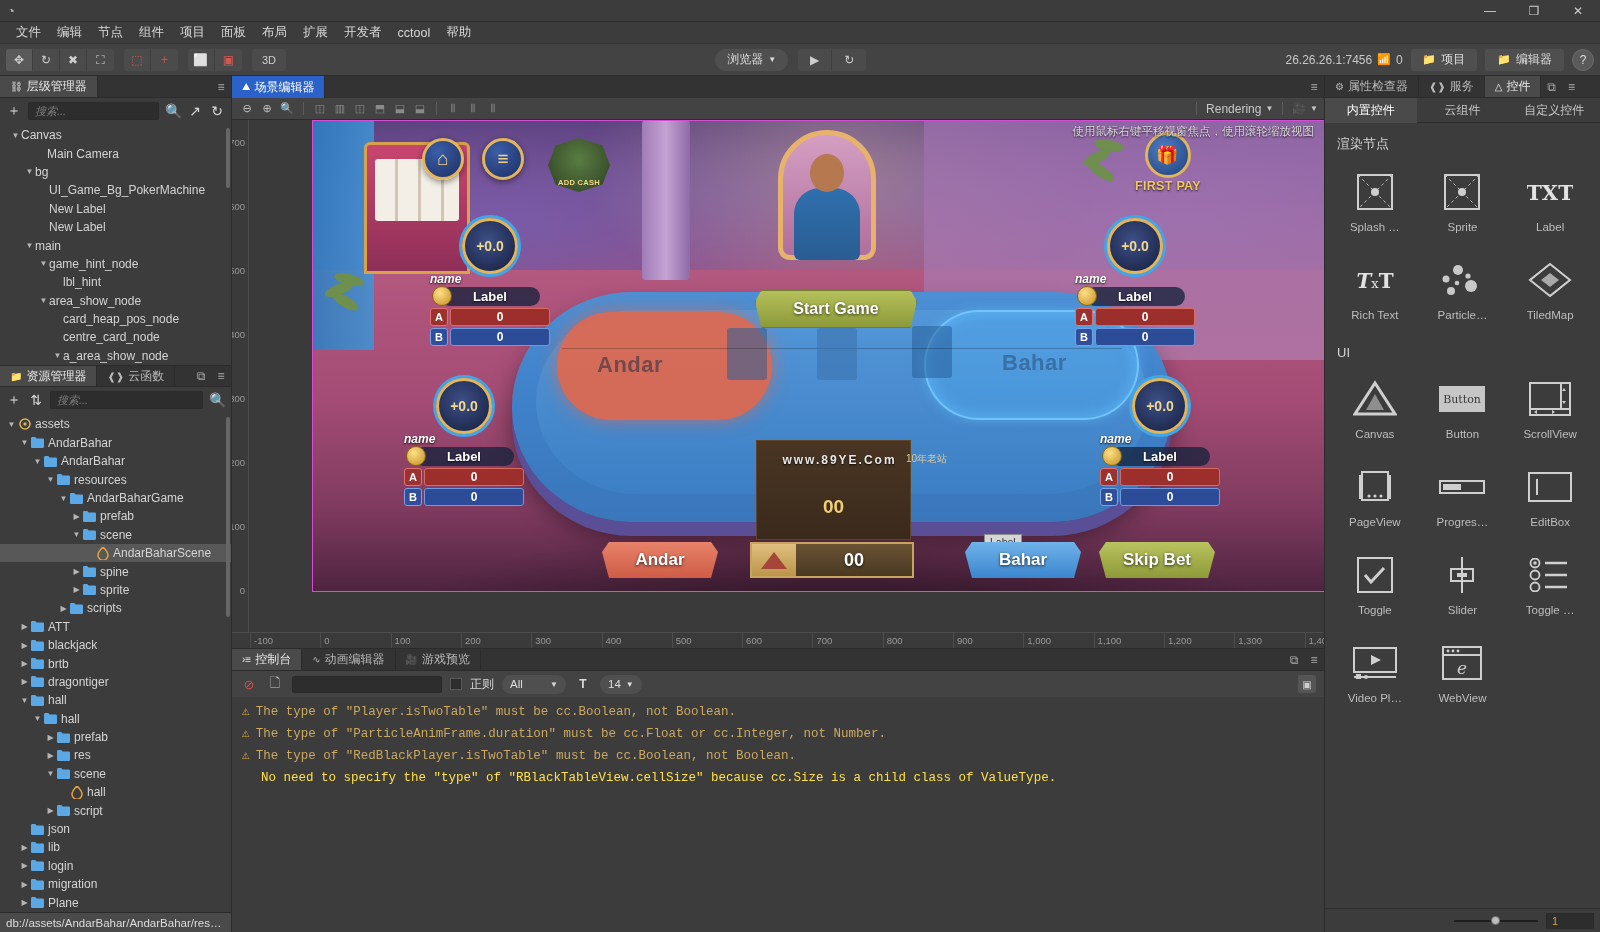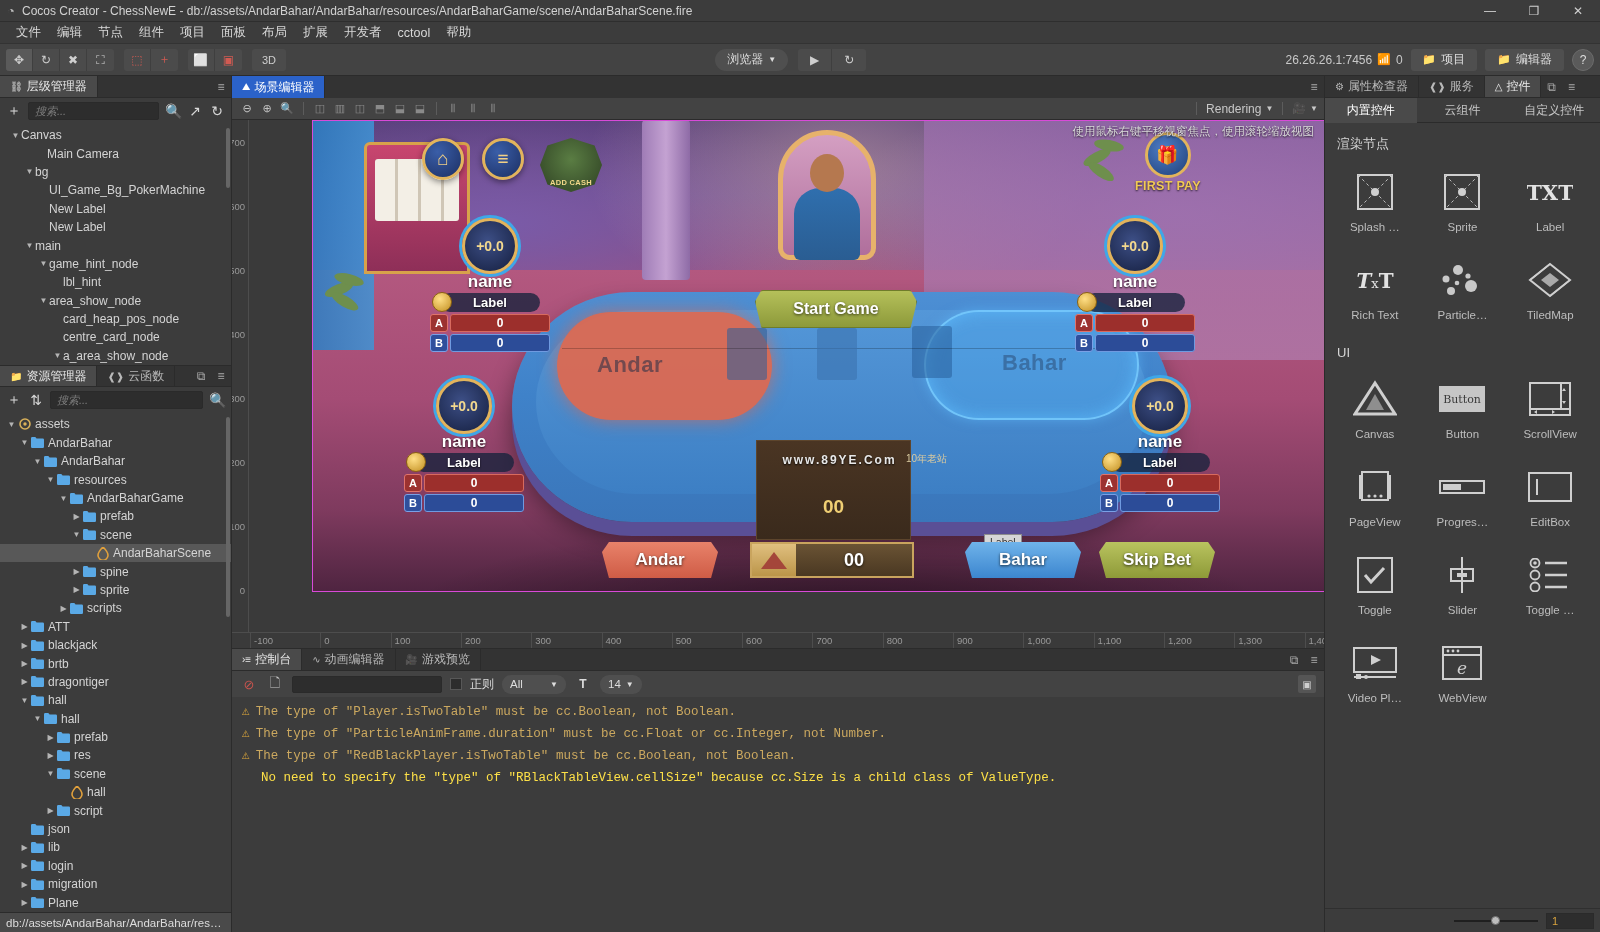--- a/index.html
+++ b/index.html
@@ -186,22 +186,22 @@
             background:radial-gradient(circle at 40% 35%, #4f7ec6, #1f3f79); border:3px solid #e2b45c;
             display:flex; align-items:center; justify-content:center; font-size:18px; color:#f2d68c;}
   .firstpay .txt { font-size:12.5px; font-weight:bold; color:#f0c954; margin-top:1px;
             text-shadow:0 1px 2px rgba(0,0,0,.8); letter-spacing:.3px;}
   .player { position:absolute; width:120px; }
   .player .av { width:56px; height:56px; border-radius:50%; margin:0 auto;
             background:radial-gradient(circle at 45% 40%, #3d4f86, #141e3e);
             border:3px solid #e2b45c; box-shadow:0 0 0 3px #3fa7e8;
             display:flex; align-items:center; justify-content:center;}
   .player .av span { font-size:14px; font-weight:bold; color:#f3d98e; }
-  .player .nm { text-align:center; font-size:17px; font-weight:bold; color:#fff; margin-top:-2px;
-            text-shadow:0 1px 2px rgba(0,0,0,.85);}
+  .player .nm { text-align:left; font-size:12px; font-weight:bold; color:#fff; margin-top:-2px;
+            text-shadow:0 1px 2px rgba(0,0,0,.85);font-style:italic;}
   .player .lbl { position:relative; margin:1px auto 0; width:100px; height:19px;
             background:rgba(22,35,60,.78); border-radius:10px; display:flex; align-items:center;
             justify-content:center; font-size:13px; font-weight:bold; color:#fff;
             text-shadow:0 1px 2px rgba(0,0,0,.8);}
   .player .coin { position:absolute; left:-8px; top:-1px; width:20px; height:20px; border-radius:50%;
             background:radial-gradient(circle at 38% 33%, #ffdf86, #c28f22); border:1px solid #8c6310;}
   .betrow { display:flex; align-items:center; margin-top:2px; gap:2px; }
   .betrow .tag { width:18px; height:18px; border-radius:3px; display:flex; align-items:center;
             justify-content:center; font-size:11px; font-weight:bold; color:#fff; }
   .betrow .tag.a { background:#9c3230; border:1px solid #e0736b;}
@@ -285,21 +285,20 @@
   .zval { width:48px; height:16px; background:#2d2d2d; border:1px solid #2a2a2a;
           display:flex; align-items:center; padding-left:5px; font-size:11px; color:#d8a33e;}
 </style>
 </head>
 <body>
 
 <div class="app">
 
   <div class="titlebar">
     <div class="tb-icon">◔</div>
-    <div class="tb-title">Cocos Creator - ChessNewE - db://assets/AndarBahar/AndarBahar/resources/AndarBaharGame/scene/AndarBaharScene.fire</div>
     <div class="tb-spacer"></div>
     <div class="win-btn">—</div>
     <div class="win-btn">❐</div>
     <div class="win-btn close">✕</div>
   </div>
 
   <div class="menubar">
     <div class="menu-item">文件</div>
     <div class="menu-item">编辑</div>
     <div class="menu-item">节点</div>
@@ -819,21 +818,21 @@
                 <div class="body"></div>
                 <div class="head"></div>
               </div>
 
               <div class="circ-btn" style="left:110px;top:18px">
                 <span>⌂</span>
               </div>
               <div class="circ-btn" style="left:170px;top:18px">
                 <span>≡</span>
               </div>
-              <div class="addcash" style="left:228px;top:18px">
+              <div class="addcash" style="left:236px;top:18px">
                 <span>ADD CASH</span>
               </div>
               <div class="firstpay" style="left:810px;top:12px">
                 <div class="medal">🎁</div>
                 <div class="txt">FIRST PAY</div>
               </div>
 
               <div class="g-table">
                 <div class="g-table-inner"></div>
               </div>

